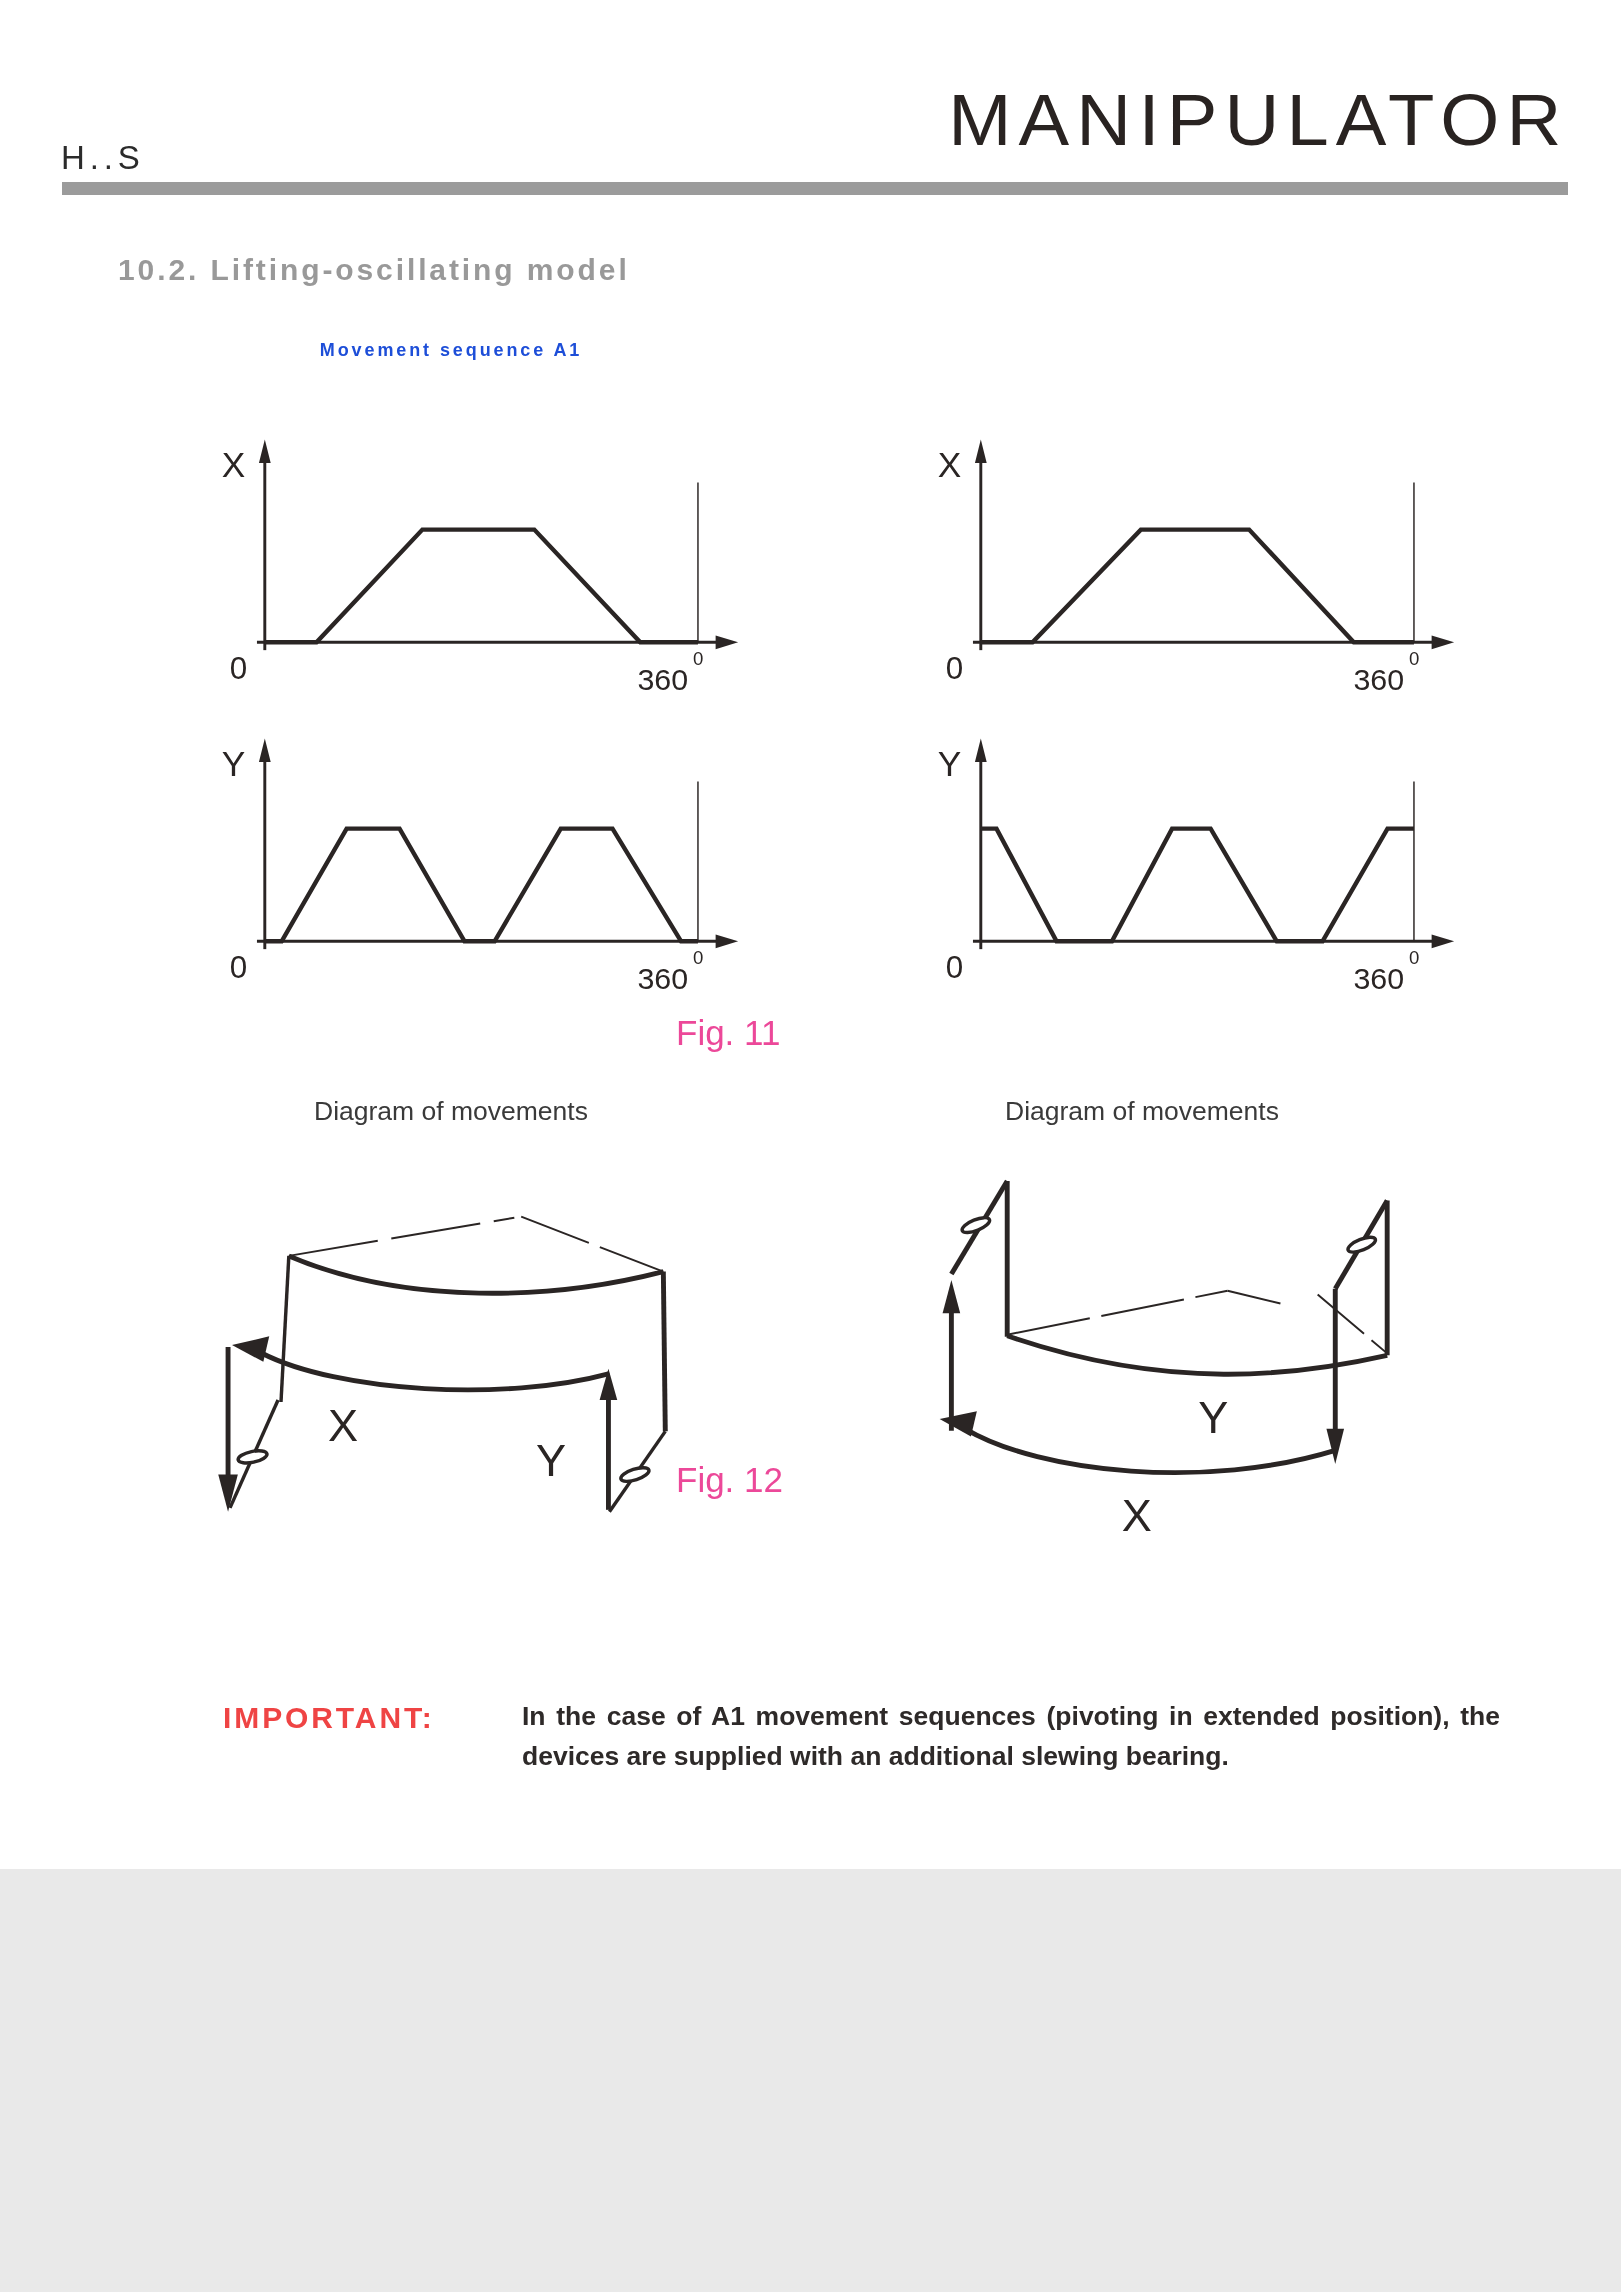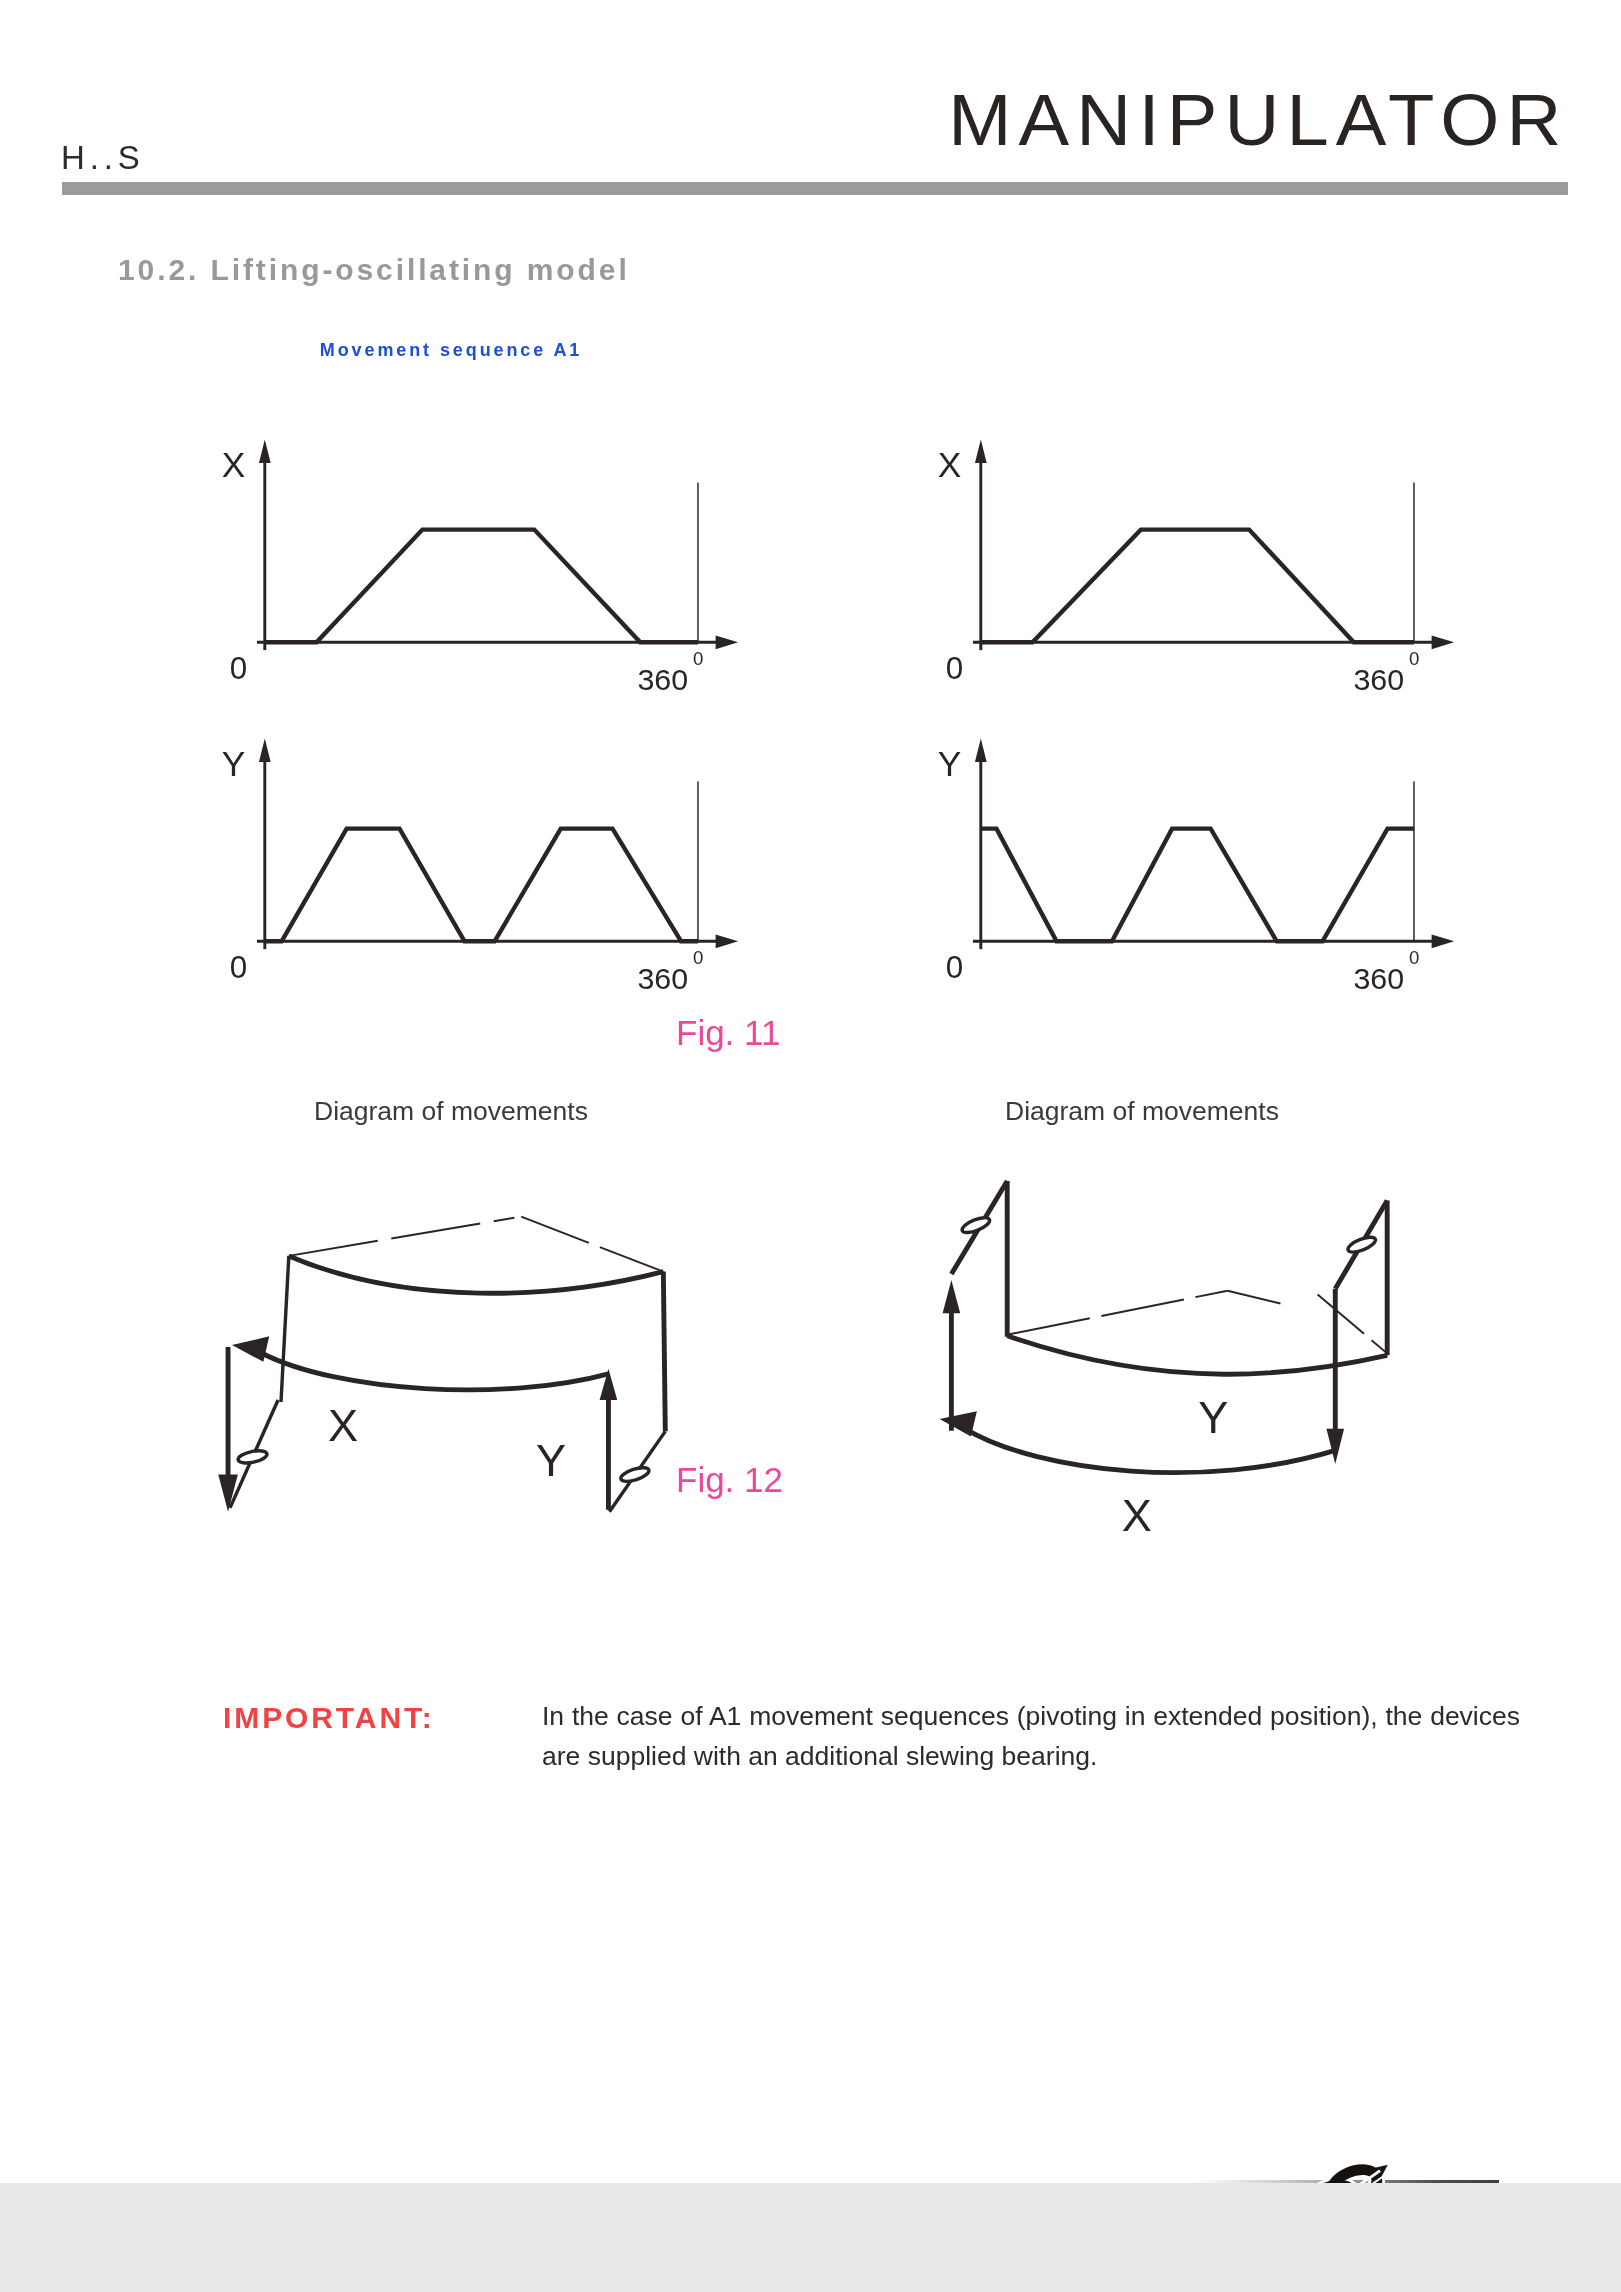--- a/index.html
+++ b/index.html
@@ -1,17 +1,17 @@
 <!DOCTYPE html>
 <html><head>
 <meta charset="utf-8">
 <style>
   html,body{margin:0;padding:0;background:#e9e9e9;}
   .page{
-    position:relative;width:1621px;height:2183px;background:#ffffff;
+    position:relative;width:1621px;height:1869px;background:#ffffff;
     font-family:"Liberation Sans",sans-serif;color:#2b2724;overflow:hidden;
     margin:0 auto;
   }
   .abs{position:absolute;}
   
   .model-code{left:61px;top:139px;font-size:33px;letter-spacing:4.9px;color:#2b2b2b;}
   .brand{right:53px;top:78px;font-size:73px;letter-spacing:6.9px;color:#292321;transform:scaleX(1.04);transform-origin:right;white-space:nowrap;}
   .header-rule{left:62px;top:182px;width:1506px;height:12.7px;background:#9b9b9b;}
   
   .section-title{left:118px;top:253px;font-size:30px;font-weight:bold;color:#999999;letter-spacing:2.9px;}
@@ -25,21 +25,21 @@
   .chart.a1y{left:147px;top:711px;}
   .chart.a2y{left:863px;top:711px;}
   .fig-caption{width:216px;text-align:left;font-size:35px;color:#ec4899;}
   .fig11{left:676px;top:1013px;}
   .fig12{left:676px;top:1460px;}
   .diag-caption{top:1096px;width:588px;text-align:center;font-size:26.5px;color:#3a3a3a;}
   .diag-caption.left{left:157px;}
   .diag-caption.right{left:848px;}
   
   .important-label{left:223px;top:1701px;font-size:30px;font-weight:bold;color:#ef4444;letter-spacing:2.9px;}
-  .important-text{left:542px;top:1697px;width:978px;font-size:26.5px;line-height:1.5;color:#2e2a29;}
+  .important-text{left:522px;top:1697px;width:978px;font-size:26.5px;line-height:1.5;color:#2e2a29;font-weight:bold;}
   .important-text p{margin:0;}
   .important-text .justified{text-align:justify;}
   
   .footer-bar{left:1193px;top:2180px;width:306px;height:44px;
     background:linear-gradient(90deg,#ffffff 0%,#e8e8e8 14%,#b9b9b9 38%,#828282 58%,#4e4e4e 80%,#3e3e3e 100%);}
   .footer-logo{left:1284px;top:2156px;width:118px;height:76px;}
   .page-num{left:1396px;top:2183px;width:41px;text-align:center;font-size:30px;font-weight:bold;color:#ffffff;}
   svg text{font-family:"Liberation Sans",sans-serif;fill:#2a2524;}
   svg .ink{stroke:#2a2524;}
 </style>

